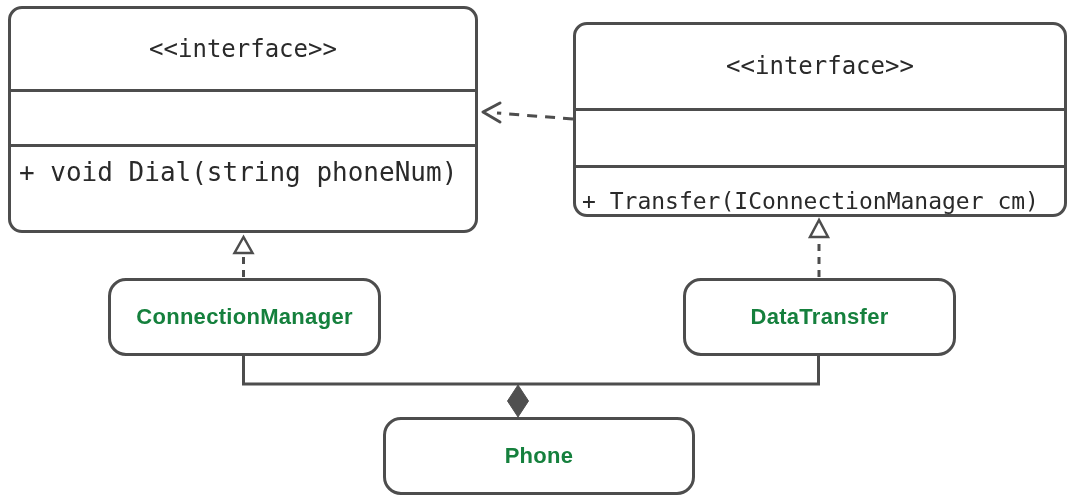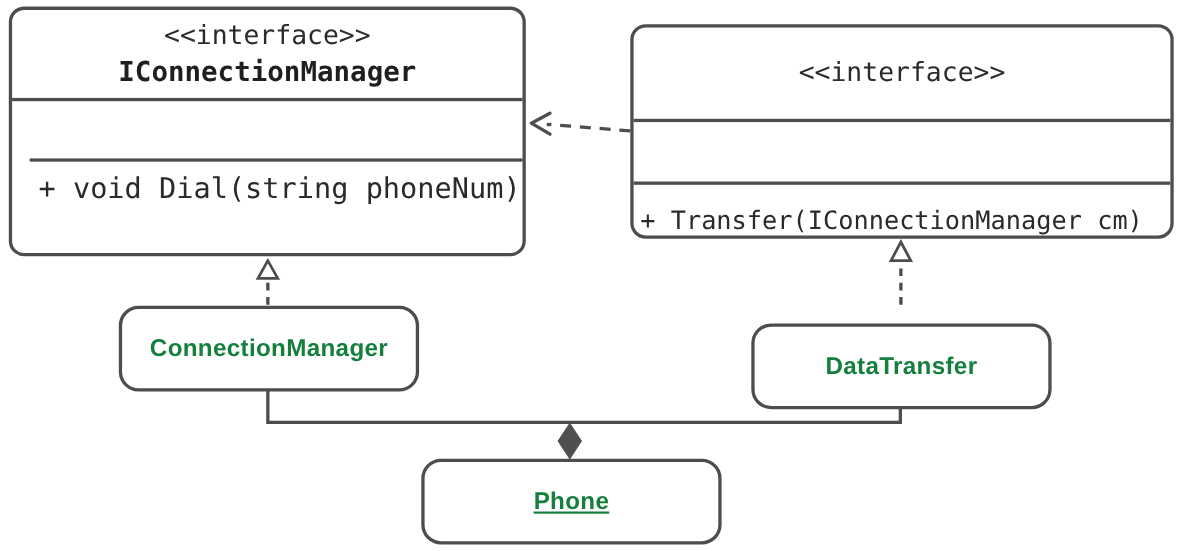--- a/index.html
+++ b/index.html
@@ -60,43 +60,42 @@
   #box-idt .sec-attrs { height: 54px; }
 
   .sec-methods {
     border-top: 3px solid #4d4d4d;
     color: #2a2a2a;
   }
   #box-icm .sec-methods {
     font: 400 26px "DejaVu Sans Mono", monospace;
     line-height: 32px;
     padding: 9px 0 0 8px;
-    margin-left: 16px;
   }
   #box-idt .sec-methods {
     font: 400 23px "DejaVu Sans Mono", monospace;
     height: 46px;
     display: flex;
     align-items: flex-end;
     padding-left: 6px;
   }
 
   
   .class-box {
     border-radius: 18px;
     display: flex;
     align-items: center;
     justify-content: center;
     font: 700 22px "Liberation Sans", sans-serif;
     color: #15803d;
     letter-spacing: 0.3px;
   }
   #box-cm    { left: 108px; top: 278px; width: 273px; height: 78px; }
-  #box-dt    { left: 683px; top: 278px; width: 273px; height: 78px; margin-top: 16px; }
-  #box-phone { left: 383px; top: 417px; width: 273px; height: 78px; text-decoration: underline; }
+  #box-dt    { left: 683px; top: 278px; width: 273px; height: 78px; }
+  #box-phone { left: 383px; top: 417px; width: 312px; height: 78px; }
 </style>
 </head>
 <body>
 
 <div class="canvas">
 
   <svg class="connectors" viewBox="0 0 1080 501" xmlns="http://www.w3.org/2000/svg">
 
     <g>
       <path d="M573 119 L497 113" stroke="#4d4d4d" stroke-width="3" stroke-dasharray="10 8" fill="none"></path>
@@ -115,21 +114,20 @@
 
     <g>
       <polyline points="243.5,355 243.5,384 818.5,384 818.5,355" fill="none" stroke="#4d4d4d" stroke-width="3"></polyline>
       <polygon points="518,385 528.5,401 518,417 507.5,401" fill="#4f4f4f" stroke="#4f4f4f" stroke-width="1"></polygon>
     </g>
   </svg>
 
   <div class="uml-box" id="box-icm">
     <div class="sec-title">
       <div class="stereotype">&lt;&lt;interface&gt;&gt;</div>
-      <div class="iface-name">IConnectionManager</div>
     </div>
     <div class="sec-attrs"></div>
     <div class="sec-methods">
       <div>+ void Dial(string phoneNum)</div>
     </div>
   </div>
 
   <div class="uml-box" id="box-idt">
     <div class="sec-title">
       <div class="stereotype">&lt;&lt;interface&gt;&gt;</div>

